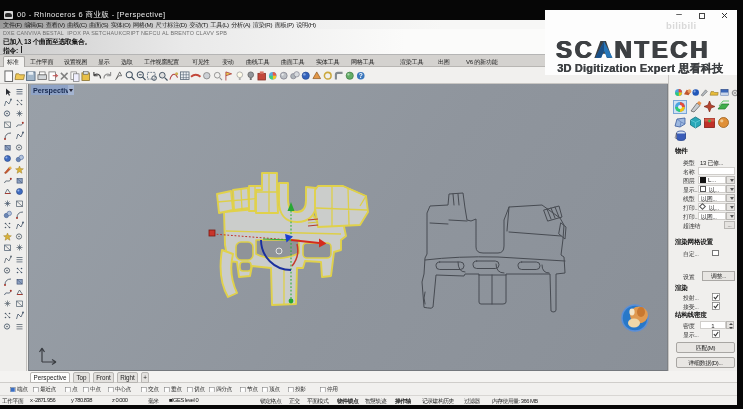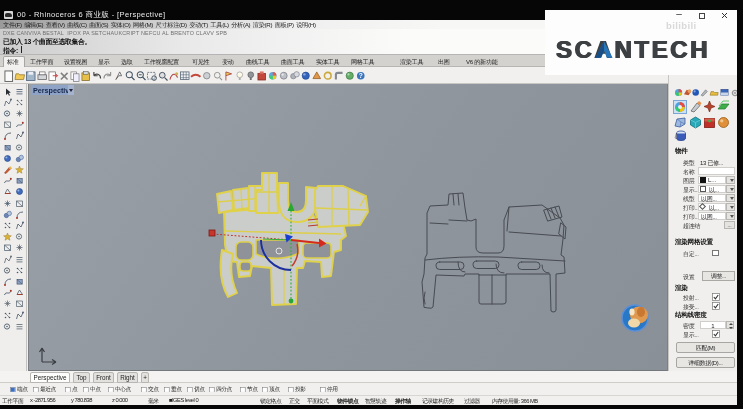--- a/index.html
+++ b/index.html
@@ -634,12 +634,13 @@
 <div class="abs" style="left:699px;top:13px;width:6px;height:6px;border:1px solid #444;"></div>
 <svg class="abs" style="left:721px;top:12px;" width="7" height="7" viewBox="0 0 7 7">
       <path d="M1 1 L6 6 M6 1 L1 6" stroke="#333" stroke-width="1"></path>
     </svg>
 <div class="abs" style="left:666px;top:20px;font-size:9.5px;color:#d9d9d9;font-weight:bold;letter-spacing:.4px;">bilibili</div>
 <div class="abs" style="left:556px;top:36px;font-size:24px;font-weight:bold;color:#3d4043;letter-spacing:2.6px;text-shadow:0.7px 0 0 #3d4043,-0.7px 0 0 #3d4043;">SC<span style="color:transparent">A</span>NTECH</div>
 <svg class="abs" style="left:592.5px;top:41px;" width="22" height="17" viewBox="0 0 23 17">
       <path d="M11.5 0 L20.5 17 L14.5 17 L11.5 9.8 L8.5 17 L2.5 17 Z" fill="#2776b9"></path>
       <path d="M11.5 0 L11.5 9.8 L8.5 17 L2.5 17 Z" fill="#1a4f86"></path>
     </svg>
+<div class="abs" style="left:557px;top:61px;font-size:11px;font-weight:bold;color:#3d4043;letter-spacing:.2px;text-shadow:0.4px 0 0 #3d4043;">3D Digitization Expert 思看科技</div>
 </div>
 </body></html>

